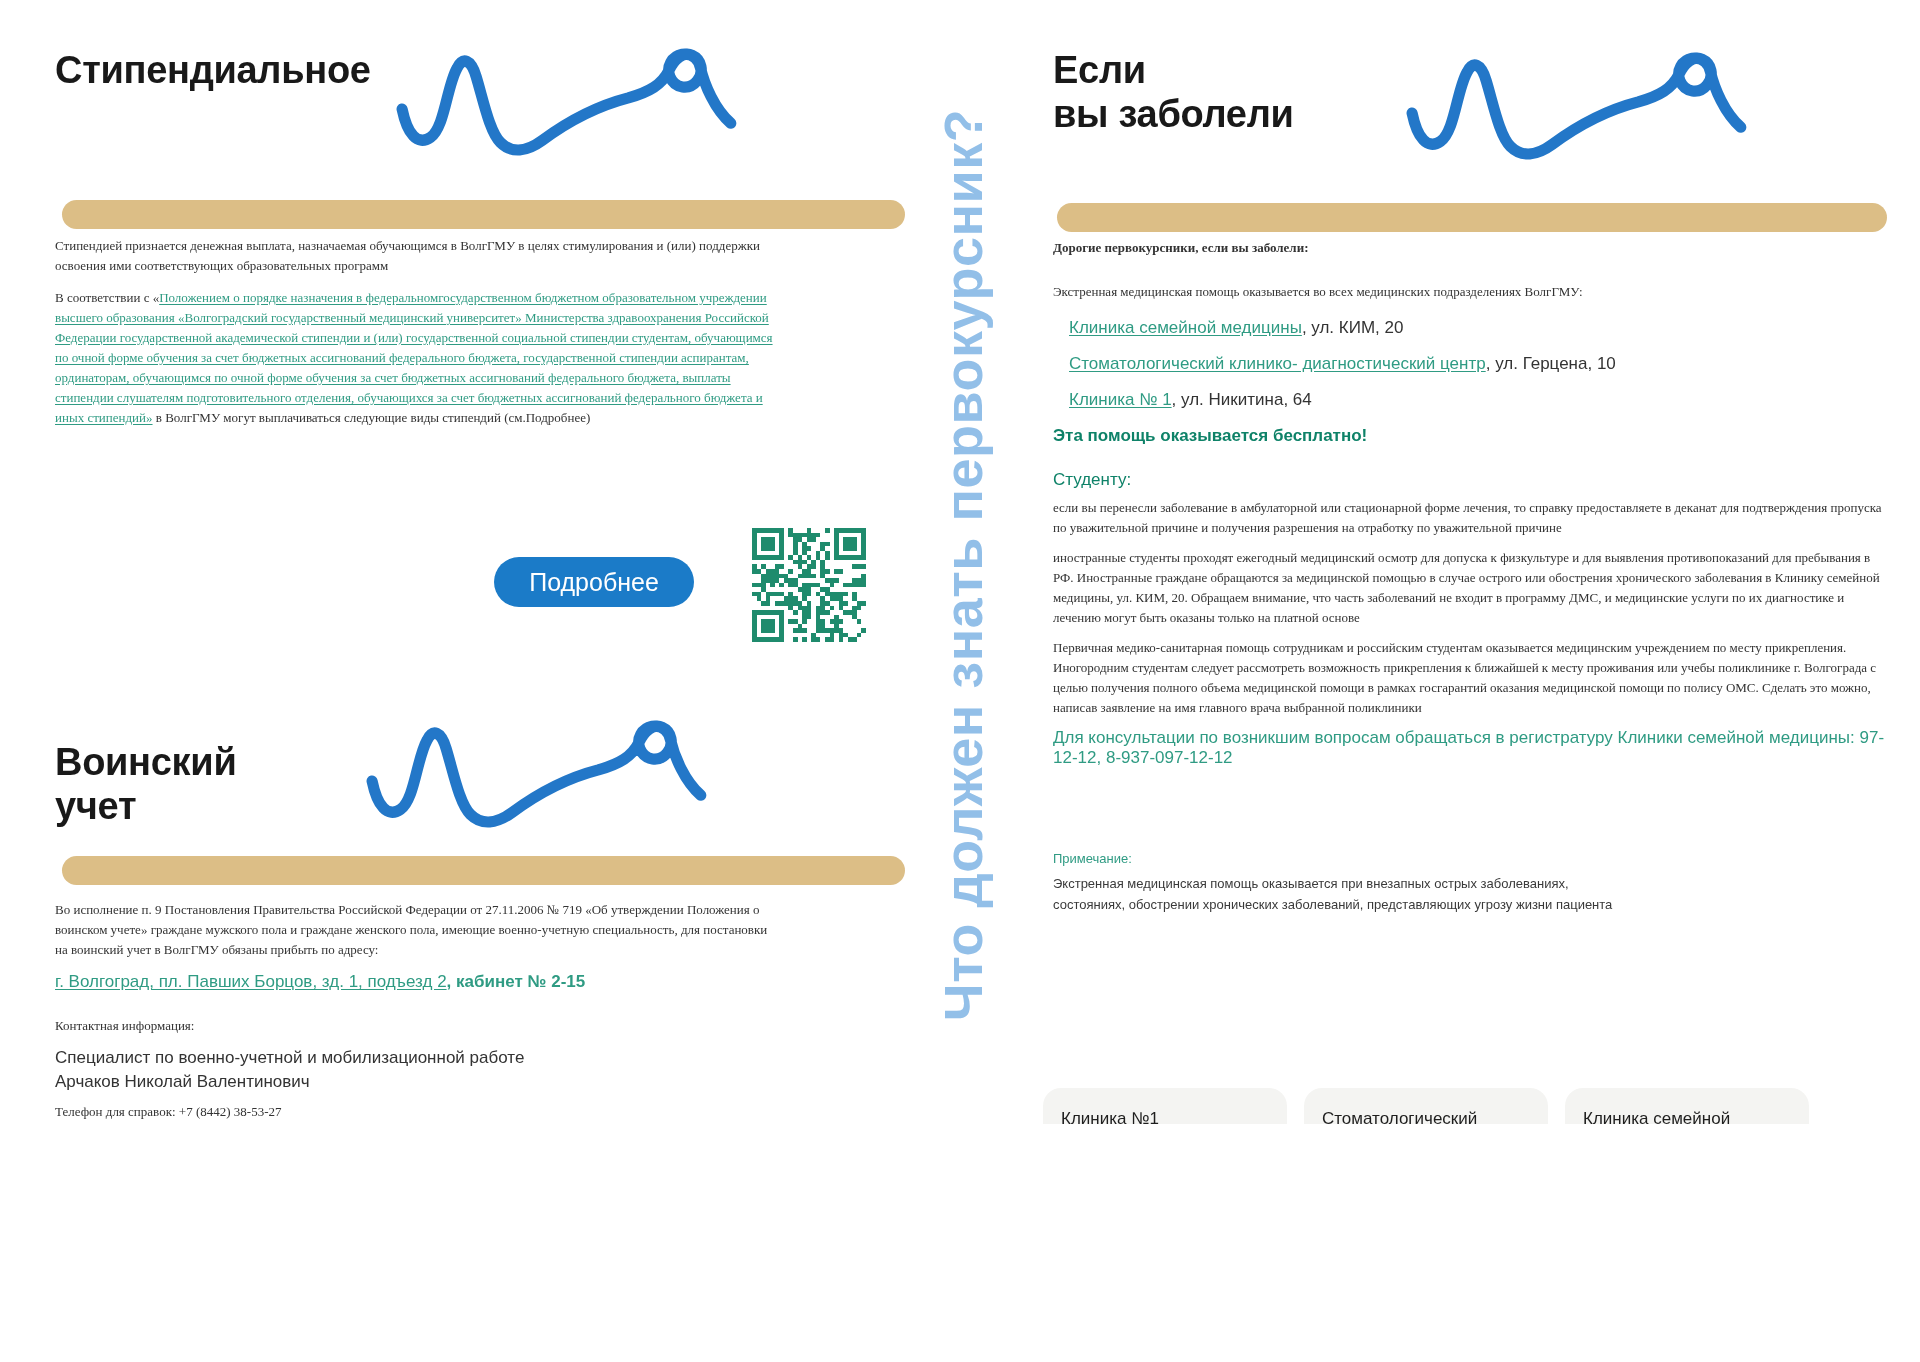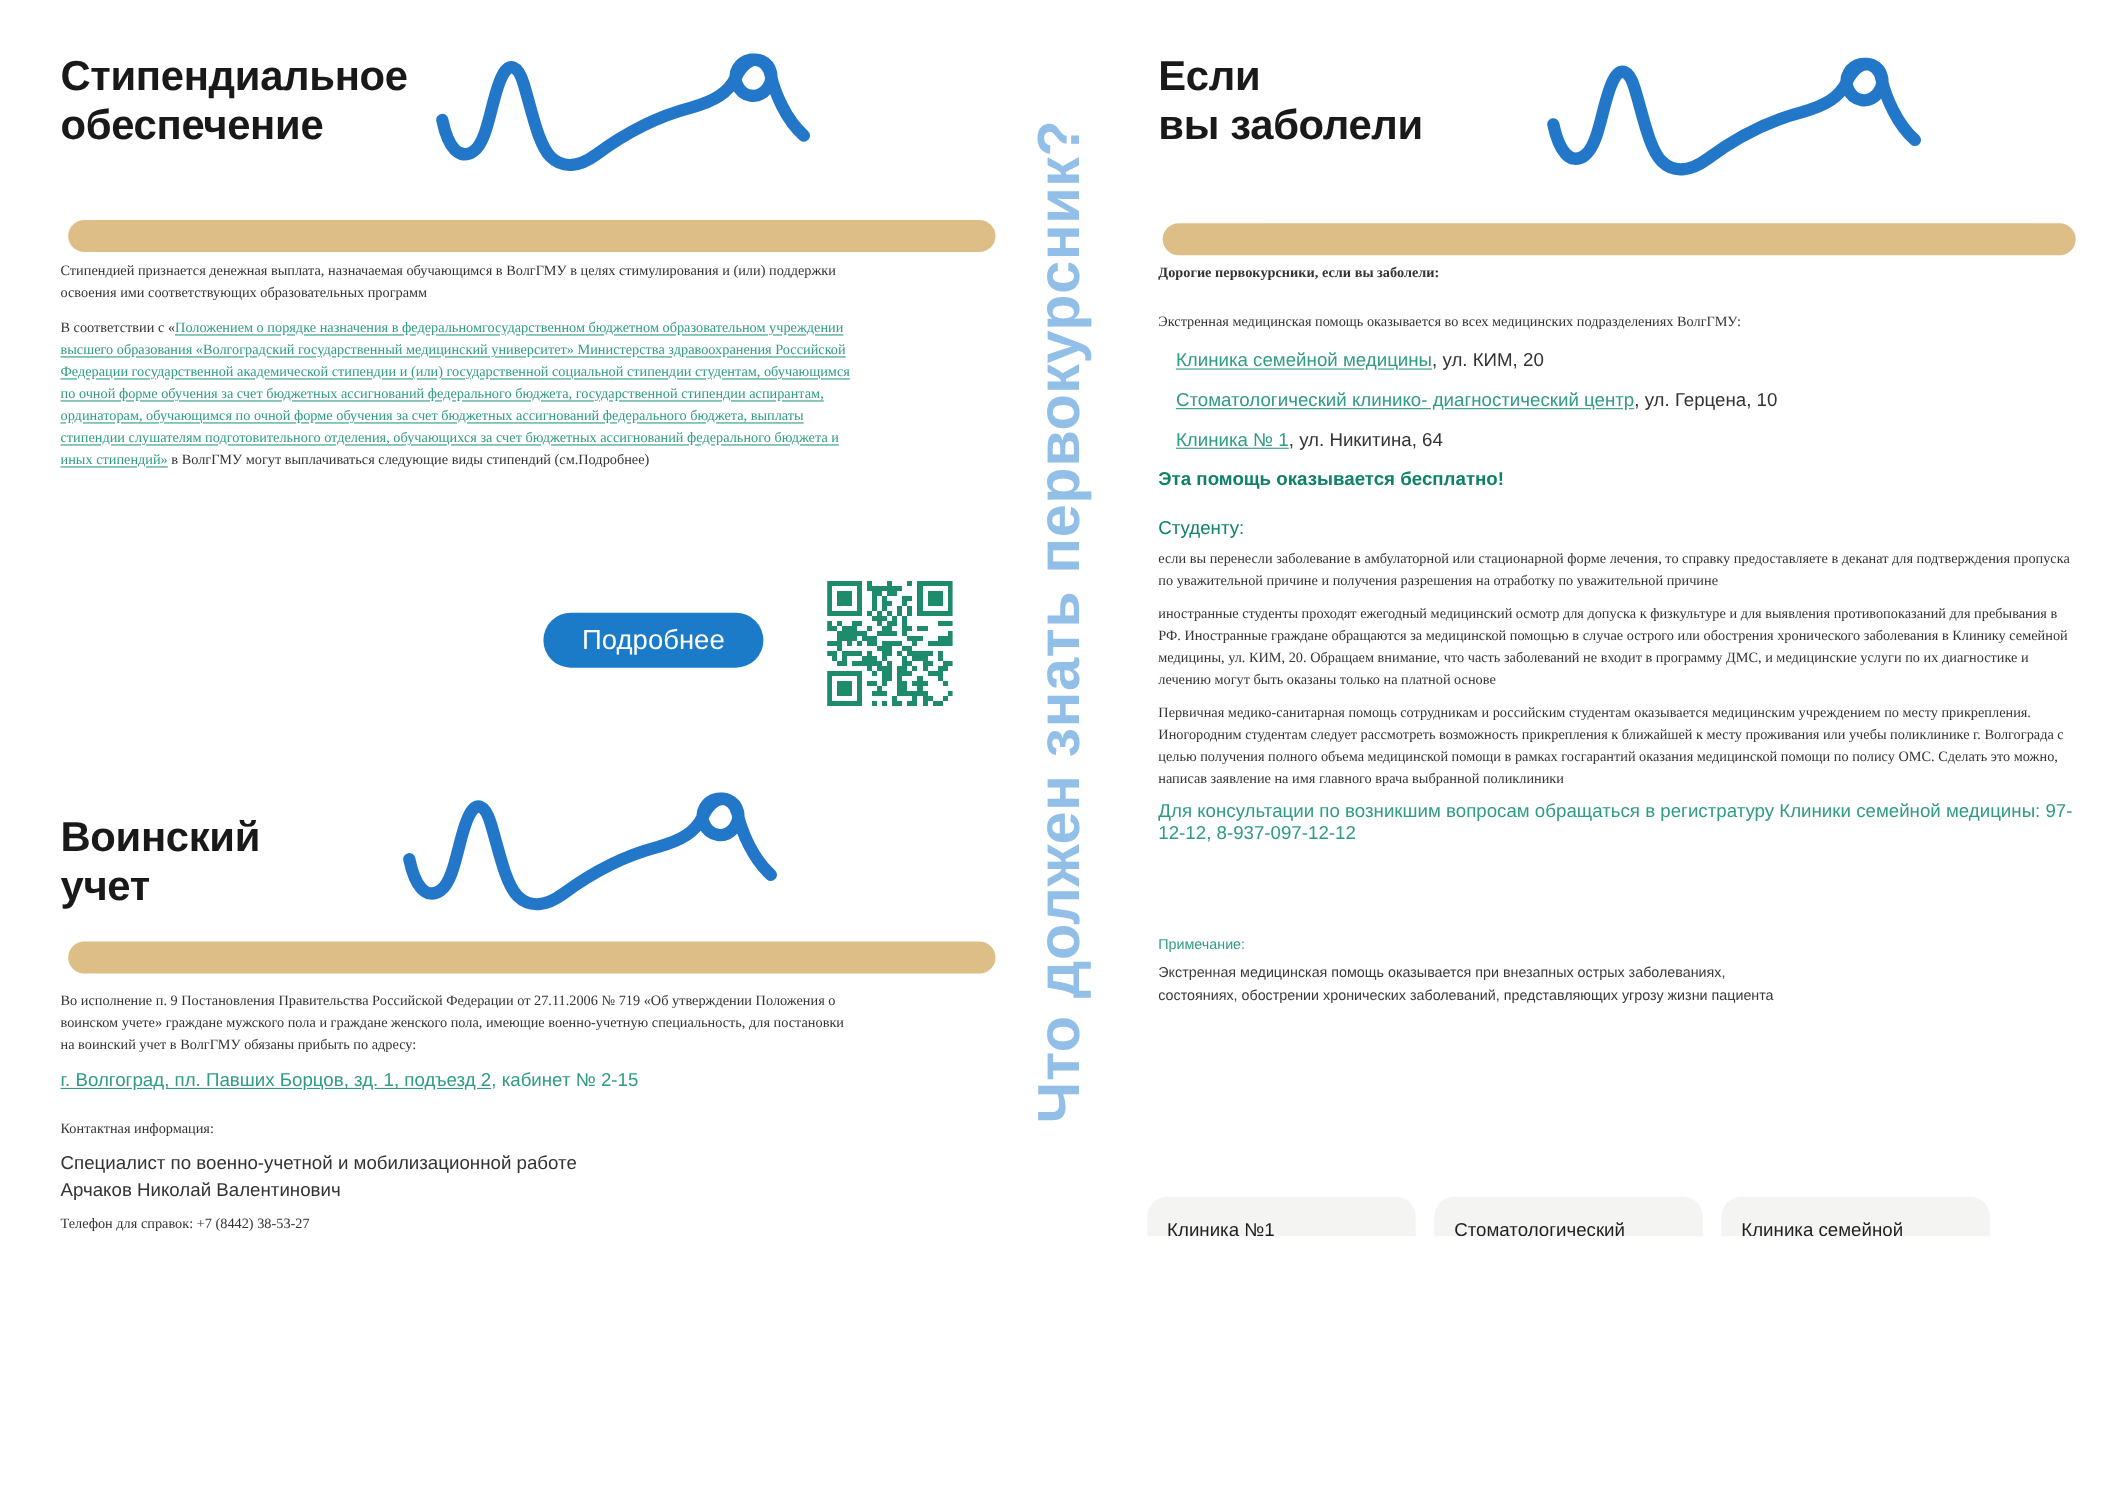--- a/index.html
+++ b/index.html
@@ -10,21 +10,21 @@
   }
   *{box-sizing:border-box;margin:0;padding:0;}
   html,body{background:#ffffff;}
   body{font-family:"Liberation Sans",sans-serif;color:var(--body_text);}
   .page{position:relative;width:1920px;height:1124px;background:#fff;overflow:hidden;}
 
   .h1{font-size:38px;font-weight:600;line-height:1.16;letter-spacing:-0.3px;color:var(--heading_text);}
   .col-text p{font-size:13px;line-height:20px;margin:0 0 12px;color:var(--body_text);font-family:Liberation Serif, serif;}
   .seg-plain{color:var(--body_text);}
   .seg-link{color:var(--green_link);text-decoration:underline;text-underline-offset:2px;}
-  .seg-green{color:var(--green_link);}
+  .seg-green{color:var(--green_link);font-weight:bold;}
   .green-bold{color:var(--green_text);font-weight:bold;}
   .green-head{color:var(--green_text);font-weight:normal;}
   .accent-bar{position:absolute;height:29px;border-radius:15px;background:var(--tan_bar);}
   .squiggle{position:absolute;}
   .btn{position:absolute;width:200px;height:50px;border:none;border-radius:25px;
        background:var(--button_blue);color:#fff;font-family:inherit;font-size:25px;
        font-weight:500;cursor:pointer;}
   .qr{position:absolute;width:114px;height:114px;}
   .qr svg{width:100%;height:100%;}
 
@@ -71,21 +71,20 @@
 
   #page-num{position:absolute;left:1836px;top:1293px;font-size:27px;color:var(--page_number);}
 </style>
 </head>
 <body>
 
 <div class="page">
 
   <div id="l-title" class="h1">
     <div>Стипендиальное</div>
-    <div>обеспечение</div>
   </div>
 
   <svg id="l-squig1" class="squiggle" viewBox="0 0 345 118">
     <path d="M7,62 C12,86 22,99 35,90 C49,80 51,40 61,22 C67,10 75,13 80,30 C87,53 93,84 104,95
              C115,106 130,104 145,93 C172,73 203,58 230,51 C251,45 263,38 270,24 C275,13 284,5 293,9
              C302,13 305,25 298,34 C290,44 276,42 271,30 C267,20 273,10 283,8 C292,7 299,12 301,21
              C305,38 315,62 331,76" fill="none" stroke="var(--accent_blue)" stroke-width="11" stroke-linecap="round"></path>
   </svg>
 
   <div id="l-bar1" class="accent-bar"></div>

